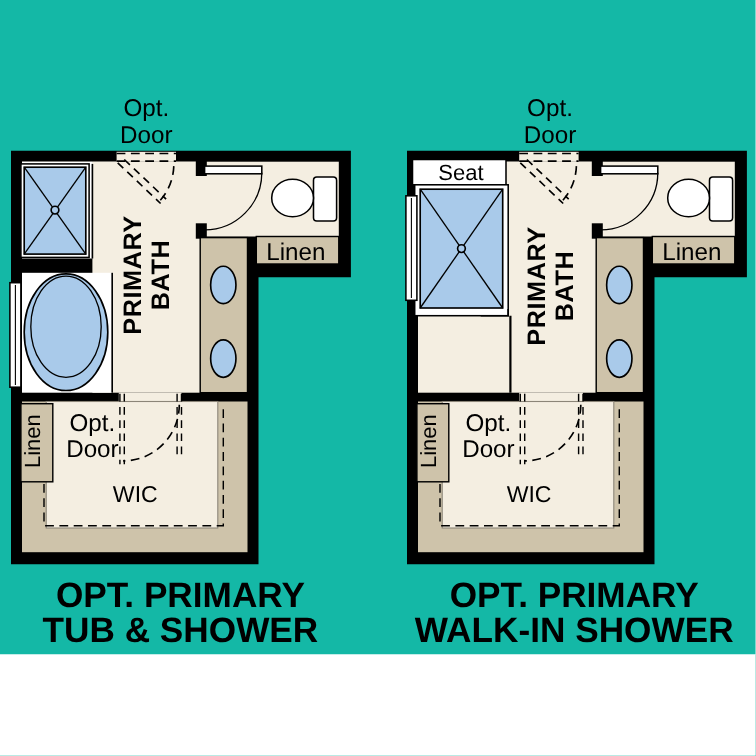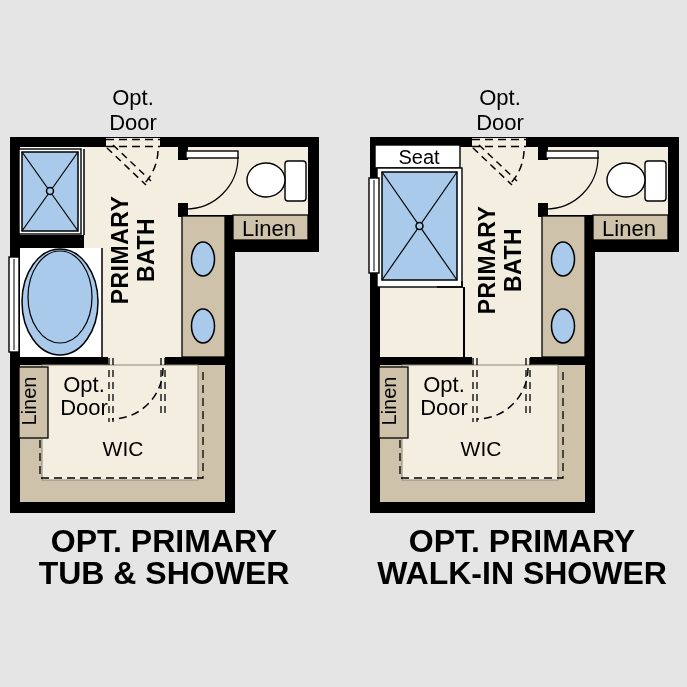--- a/index.html
+++ b/index.html
@@ -1,16 +1,16 @@
 <!DOCTYPE html>
 <html><head>
 <meta charset="utf-8">
 <style>
   html,body{margin:0;padding:0;background:#ffffff;}
-  .page{position:relative;width:687px;height:687px;background:#e5e5e5;overflow:hidden;}
+  .page{position:relative;width:687px;height:595px;background:#14b8a6;overflow:hidden;}
   svg{position:absolute;left:0;top:0;}
   .wall{fill:#000000;}
   .floor{fill:#F4EEE1;}
   .cab{fill:#CEC3AA;stroke:#000000;stroke-width:1.3;}
   .cab-plain{fill:#CEC3AA;}
   .core{fill:#F4EEE1;stroke:#8B8578;stroke-width:1;}
   .wht{fill:#FFFFFF;stroke:#000000;stroke-width:1.4;}
   .blue{fill:#A9CAEA;stroke:#000000;stroke-width:1.5;}
   .sline{stroke:#000000;fill:none;}
   .dash{stroke:#000000;fill:none;stroke-dasharray:8 5;}

